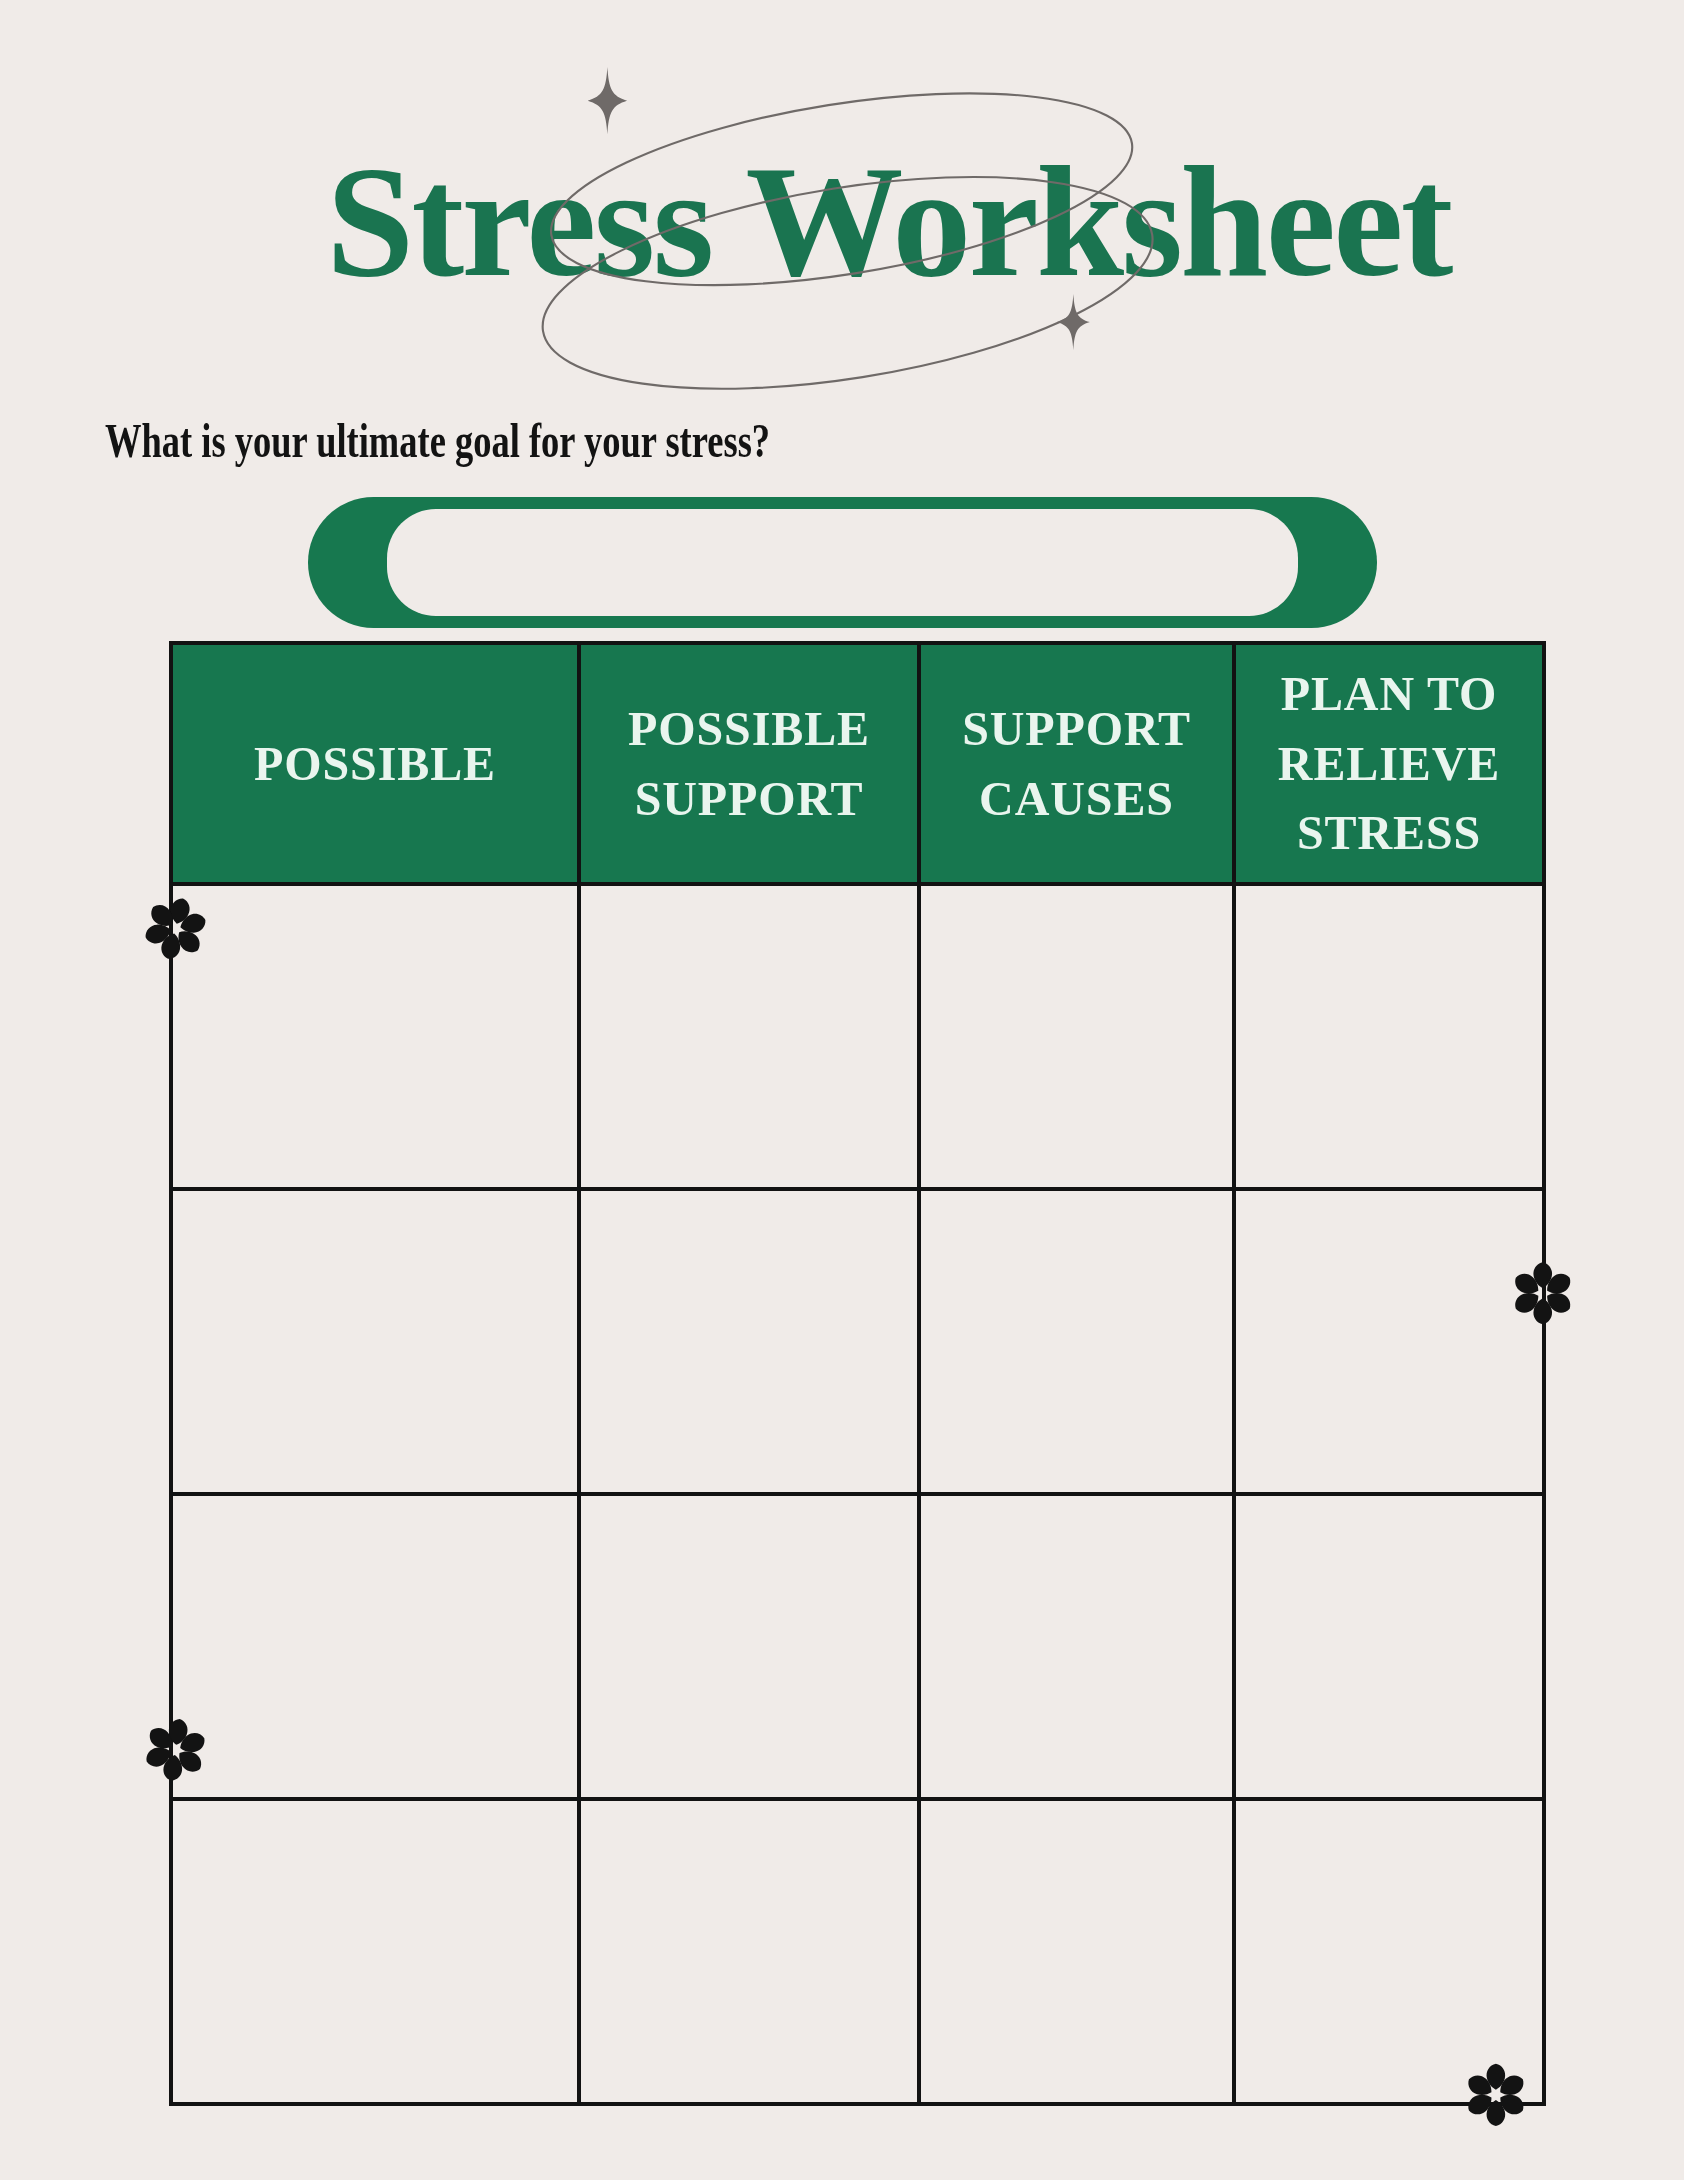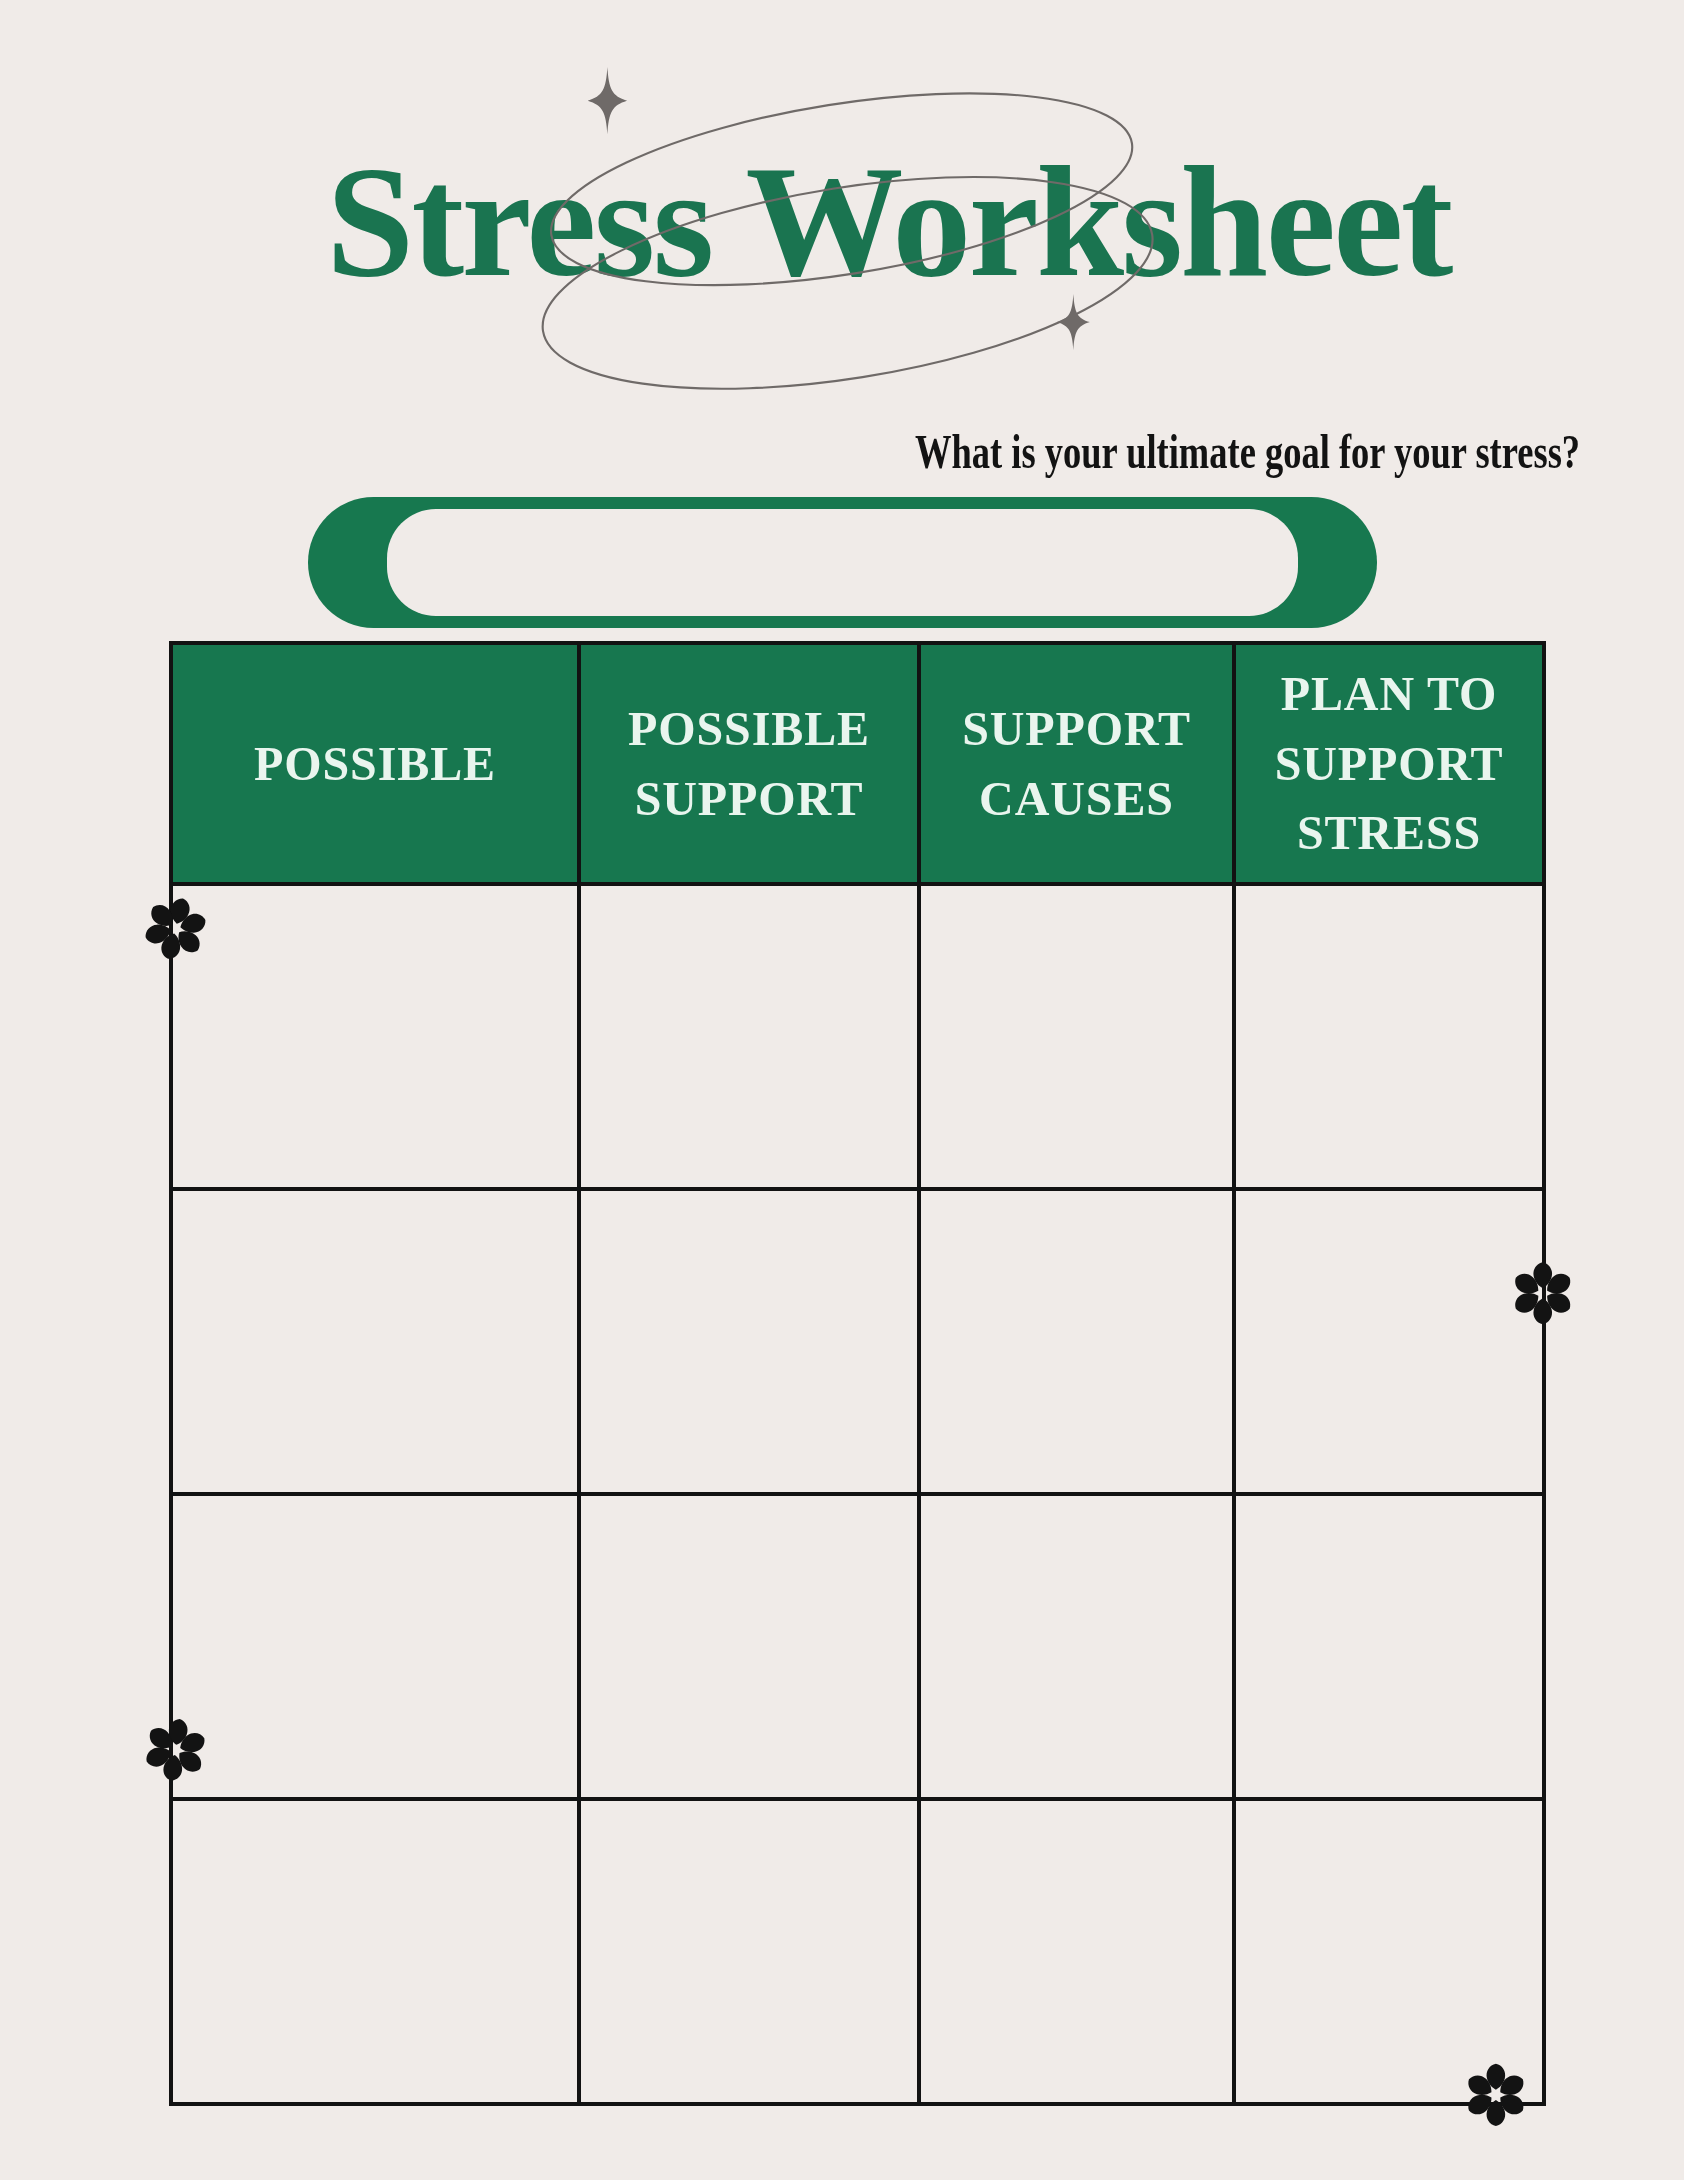--- a/index.html
+++ b/index.html
@@ -39,24 +39,24 @@
     font-weight: 700;
     letter-spacing: -2.6px;
     color: #1a7450;
     z-index: 2;
     white-space: nowrap;
   }
 
   
   .question {
     position: absolute;
-    top: 428px;
+    top: 417px;
     left: 0;
     width: 100%;
-    text-align: right;
+    text-align: left;
     z-index: 2;
   }
   .question-text {
     display: inline-block;
     transform: scaleX(0.76);
     transform-origin: 50% 50%;
     font-size: 48px;
     line-height: 48px;
     font-weight: 700;
     letter-spacing: 0px;
@@ -142,21 +142,21 @@
     <col style="width:408px">
     <col style="width:340px">
     <col style="width:315px">
     <col style="width:310px">
   </colgroup>
   <thead>
     <tr>
       <th>POSSIBLE</th>
       <th>POSSIBLE SUPPORT</th>
       <th>SUPPORT CAUSES</th>
-      <th>PLAN TO SUPPORT STRESS</th>
+      <th>PLAN TO RELIEVE STRESS</th>
     </tr>
   </thead>
   <tbody>
     <tr>
       <td></td>
       <td></td>
       <td></td>
       <td></td>
     </tr>
     <tr>

